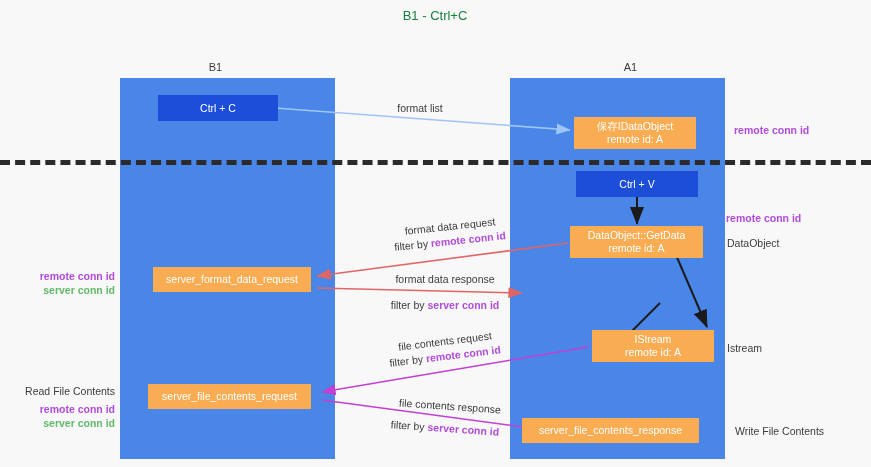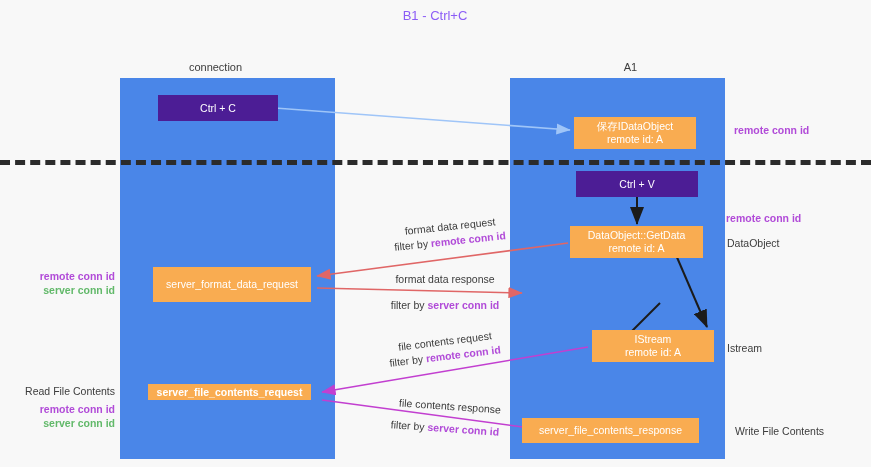--- a/index.html
+++ b/index.html
@@ -39,21 +39,21 @@
     display: flex;
     flex-direction: column;
     align-items: center;
     justify-content: center;
     color: #ffffff;
     font-size: 10.5px;
     line-height: 13px;
     text-align: center;
     z-index: 5;
   }
-  .node.green { background: #4c1d95; }
+  .node.green { background: #1d4ed8; }
   .node.orange { background: #f9ac51; }
   .node .l2 { display: block; }
 
   
   .lbl {
     position: absolute;
     font-size: 10.5px;
     line-height: 14px;
     color: #3c3c3c;
     white-space: nowrap;
@@ -78,25 +78,26 @@
     width: 871px; height: 467px;
     z-index: 4;
     pointer-events: none;
   }
 </style>
 </head>
 <body>
 
 <div id="stage">
 
-  <div class="lbl center" style="left:335px; top:6px; width:200px; font-size:13px; line-height:19px; color:#8b5cf6;">
+  <div class="lbl center" style="left:335px; top:6px; width:200px; font-size:13px; line-height:19px; color:#15803d;">
     <div>B1 - Ctrl+C</div>
   </div>
 
   <div class="lane-head" style="left:148px; top:48px; width:135px;">
+    <div>B1</div>
     <div>connection</div>
   </div>
   <div class="lane-head" style="left:563px; top:48px; width:135px;">
     <div>A1</div>
     <div>remote</div>
   </div>
 
   <div class="lane" style="left:120px; top:78px; width:215px; height:381px;"></div>
   <div class="lane" style="left:510px; top:78px; width:215px; height:381px;"></div>
 
@@ -144,38 +145,39 @@
 
   <div class="node green" style="left:576px; top:171px; width:122px; height:26px;">
     <span>Ctrl + V</span>
   </div>
 
   <div class="node orange" style="left:570px; top:226px; width:133px; height:32px;">
     <span>DataObject::GetData</span>
     <span class="l2">remote id: A</span>
   </div>
 
-  <div class="node orange" style="left:153px; top:267px; width:158px; height:35px;">
+  <div class="node orange" style="left:153px; top:267px; width:158px; height:25px;">
     <span>server_format_data_request</span>
   </div>
 
 
   <div class="node orange" style="left:592px; top:330px; width:122px; height:32px;">
     <span>IStream</span>
     <span class="l2">remote id: A</span>
   </div>
 
-  <div class="node orange" style="left:148px; top:384px; width:163px; height:16px;font-weight:bold;">
+  <div class="node orange" style="left:148px; top:384px; width:163px; height:25px;">
     <span>server_file_contents_request</span>
   </div>
 
   <div class="node orange" style="left:522px; top:418px; width:177px; height:25px;">
     <span>server_file_contents_response</span>
   </div>
 
+  <div class="lbl center" style="left:360px; top:101px; width:120px;">format list</div>
 
   <div class="lbl center" style="left:370px; top:219px; width:160px; transform:rotate(-6deg); transform-origin:center;">format data request</div>
   <div class="lbl center" style="left:370px; top:234px; width:160px; transform:rotate(-6deg); transform-origin:center;">
     <span>filter by </span><span class="purple">remote conn id</span>
   </div>
 
   <div class="lbl center" style="left:360px; top:272px; width:170px;">format data response</div>
   <div class="lbl center" style="left:360px; top:298px; width:170px;">
     <span>filter by </span><span class="purple">server conn id</span>
   </div>

